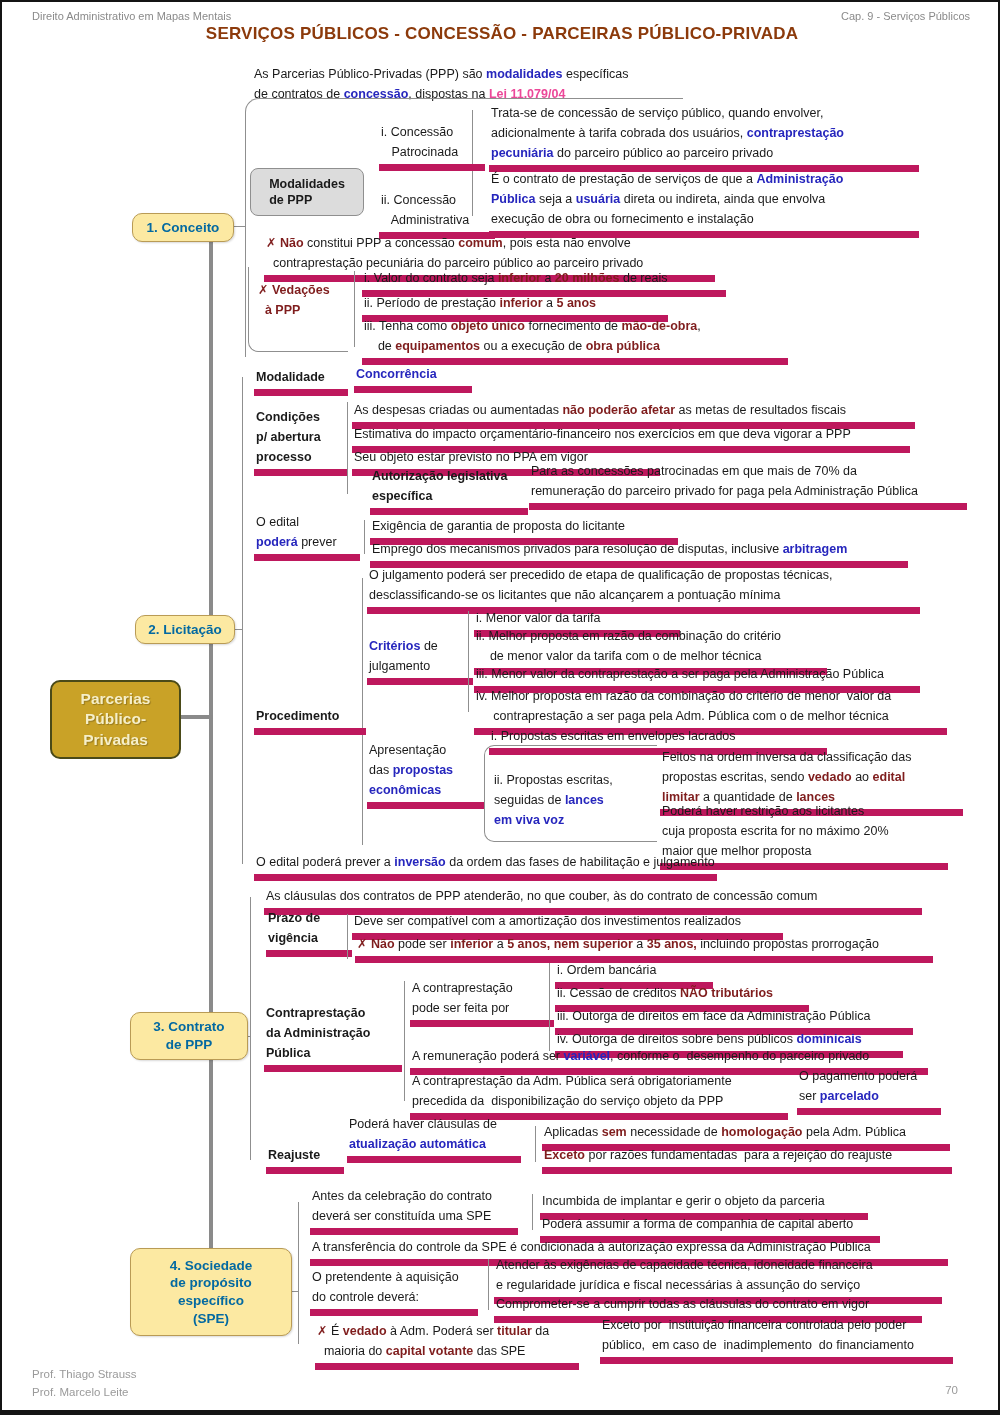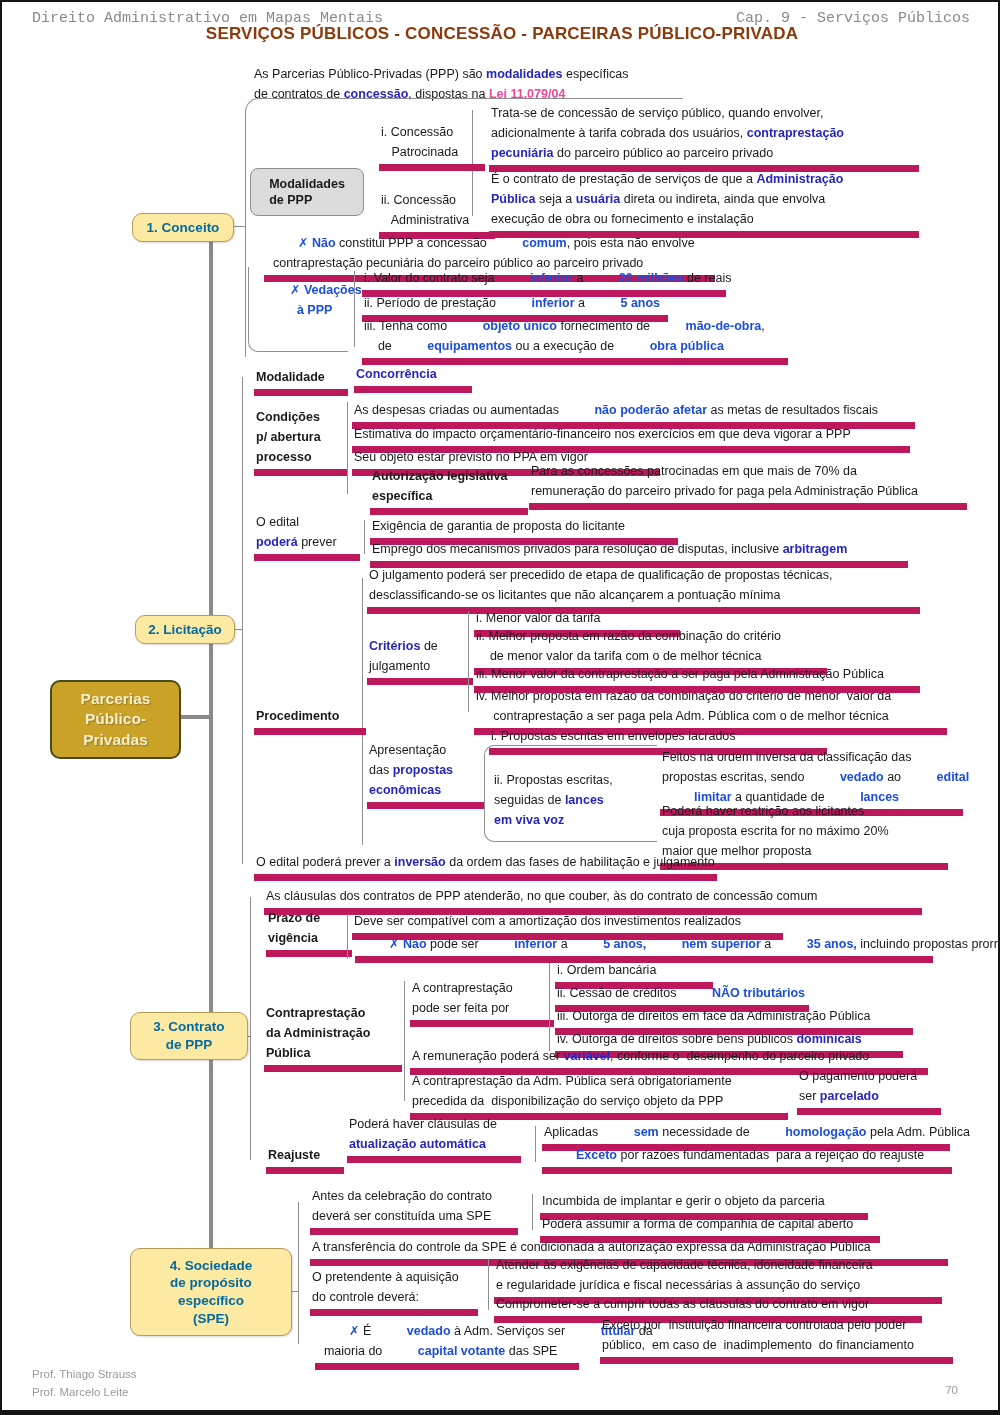--- a/index.html
+++ b/index.html
@@ -6,24 +6,24 @@
   .page{position:relative;width:1000px;height:1415px;background:#ffffff;box-sizing:border-box;
         border:2px solid #141414;border-bottom-width:5px;overflow:hidden;
         font-family:"Liberation Sans","DejaVu Sans",sans-serif;color:#1a1a1a;}
   .abs{position:absolute;}
   .ln{white-space:pre;line-height:20px;font-size:12.5px;}
   .leaf{border-bottom:7px solid #be185d;padding:0 4px 2px 2px;}
   .noline{padding:0 4px 2px 2px;}
   .lab{font-weight:bold;}
   .pre{white-space:pre-line;}
   .b{font-weight:normal;}
-  .r{color:#1d4ed8;font-weight:bold;margin-left:32px;}
+  .r{color:#7f1d1d;font-weight:bold;}
   .bl{color:#2626BD;font-weight:bold;}
   .g{color:#ec4899;font-weight:bold;}
-  .hdr{font-size:15px;color:#8a8a8a;font-family:Liberation Mono, monospace;}
+  .hdr{font-size:11px;color:#8a8a8a;}
   .title{font-size:17px;font-weight:bold;color:#8C3A0B;text-align:center;letter-spacing:.2px;}
   .vline{position:absolute;width:1px;background:#8f8f8f;}
   .hline{position:absolute;height:1px;background:#8f8f8f;}
   .trunk{position:absolute;background:#8a8a8a;border-radius:2px;}
   .outline{position:absolute;border:0 solid #8f8f8f;}
   .ynode{position:absolute;background:#FCE9A2;border:1px solid #B99B55;border-radius:10px;
          color:#0369a1;font-weight:bold;display:flex;align-items:center;justify-content:center;
          text-align:center;font-size:13.5px;line-height:1.3;box-shadow:1px 1px 2px rgba(0,0,0,.15);}
   .gnode{position:absolute;background:#DCDCDC;border:1px solid #8f8f8f;border-radius:8px;
          color:#1a1a1a;font-weight:bold;display:flex;align-items:center;justify-content:center;
@@ -295,21 +295,21 @@
   <div class="vline" style="left:486px;top:1257px;height:51px;"></div>
   <div class="abs leaf" style="left:492px;top:1253px;width:442px;">
       <div class="ln"><span>Atender às exigências de </span><span class="b">capacidade</span><span> técnica, idoneidade financeira</span></div>
       <div class="ln"><span>e regularidade jurídica e fiscal necessárias à assunção do serviço</span></div>
     </div>
   <div class="abs leaf" style="left:492px;top:1292px;width:422px;">
       <div class="ln"><span>Comprometer-se a cumprir todas as cláusulas do contrato em vigor</span></div>
     </div>
 
   <div class="abs leaf" style="left:313px;top:1319px;width:258px;">
-      <div class="ln"><span class="r">✗</span><span> É </span><span class="r">vedado</span><span> à Adm. Serviços ser </span><span class="r">titular</span><span> da</span></div>
+      <div class="ln"><span class="r">✗</span><span> É </span><span class="r">vedado</span><span> à Adm. Poderá ser </span><span class="r">titular</span><span> da</span></div>
       <div class="ln"><span>  maioria do </span><span class="r">capital votante</span><span> das SPE</span></div>
     </div>
   <div class="abs leaf" style="left:598px;top:1313px;width:347px;">
       <div class="ln"><span>Exceto por  instituição financeira controlada pelo poder</span></div>
       <div class="ln"><span>público,  em caso de  inadimplemento  do financiamento</span></div>
     </div>
 
   <div class="abs ftr" style="left:30px;top:1364px;">
     <div>Prof. Thiago Strauss</div>
     <div>Prof. Marcelo Leite</div>

